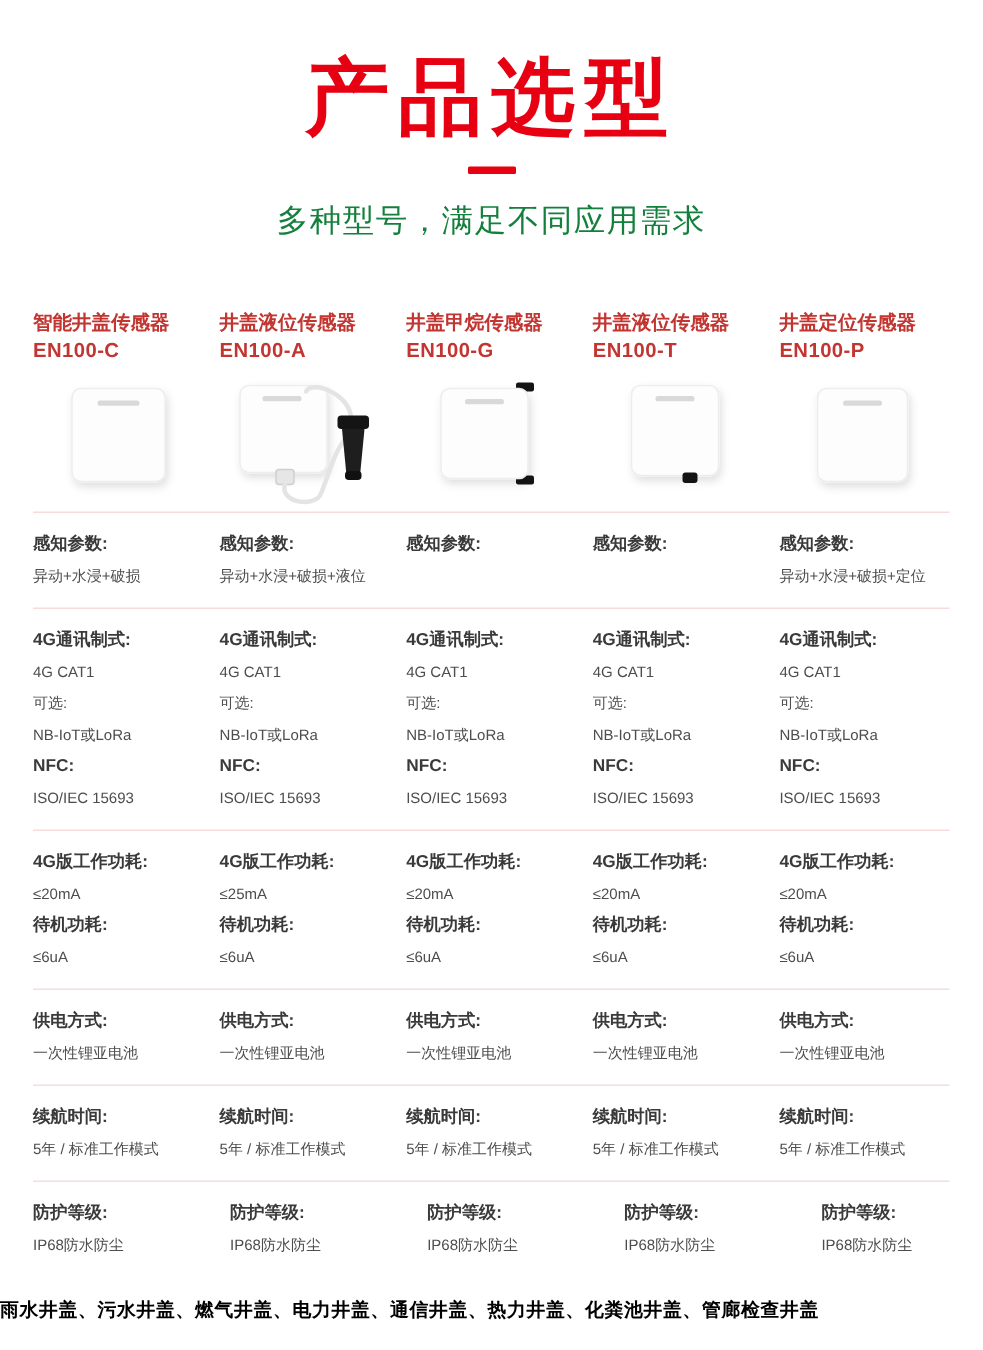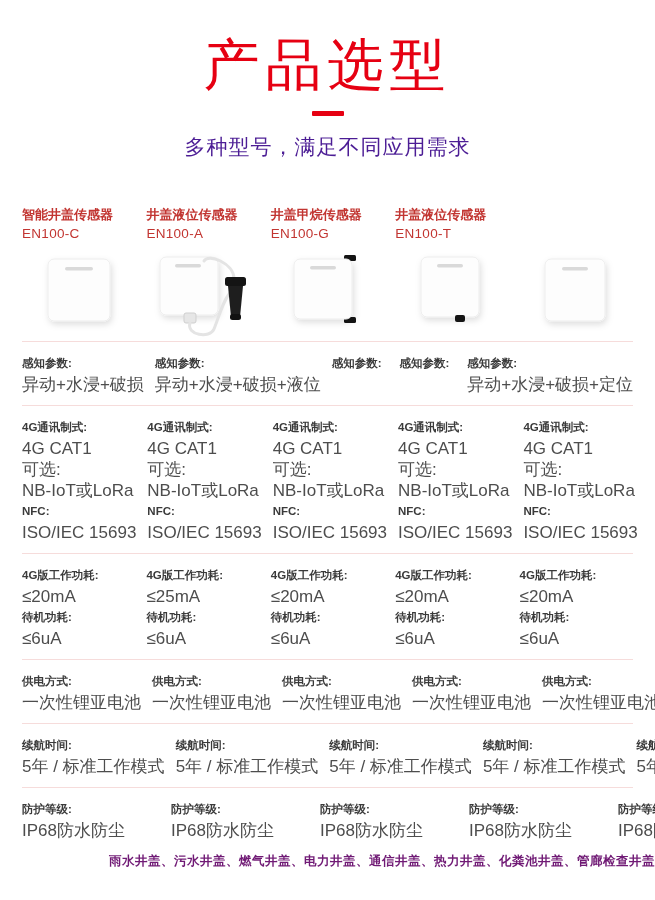--- a/index.html
+++ b/index.html
@@ -6,41 +6,41 @@
     --title-red:#E60012;
     --header-red:#C23531;
     --divider-pink:#F6DCDB;
     --text-dark:#3A3A3A;
     --text-val:#4D4D4D;
   }
   *{margin:0;padding:0;box-sizing:border-box;}
   html,body{width:655px;height:900px;overflow:hidden;background:#fff;
     font-family:"Liberation Sans","DejaVu Sans",sans-serif;}
   .page{width:655px;height:900px;padding-top:34px;}
-  .title{font-size:56px;font-weight:normal;color:var(--title-red,#E60012);
+  .title{font-size:56px;font-weight:bold;color:var(--title-red,#E60012);
     text-align:center;letter-spacing:6px;line-height:1.1;}
   .dash{width:32px;height:5px;background:var(--title-red,#E60012);
     margin:15px auto 17px auto;border-radius:1px;}
-  .subtitle{font-size:21px;color:#4c1d95;text-align:center;letter-spacing:1px;}
+  .subtitle{font-size:21px;color:#15803d;text-align:center;letter-spacing:1px;}
   .content{margin-top:44px;padding:0 22px;}
   .grid{display:grid;grid-template-columns:repeat(5,1fr);column-gap:11px;}
   .col-title{font-size:13px;font-weight:bold;color:var(--header-red,#C23531);
     line-height:19px;}
-  .col-model{font-size:13.5px;font-weight:normal;color:var(--header-red,#C23531);
+  .col-model{font-size:13.5px;font-weight:bold;color:var(--header-red,#C23531);
     line-height:19px;letter-spacing:.3px;}
   .row-images{margin-top:8px;}
   .img-cell{height:90px;display:flex;align-items:flex-start;justify-content:center;}
   .img-cell svg{width:110px;height:90px;}
   .section{border-top:1px solid var(--divider-pink,#F6DCDB);padding:11px 0 10px 0;}
   .section:last-of-type{padding-bottom:8px;gap:46px;}
   .lbl{font-size:11.5px;font-weight:bold;color:var(--text-dark,#3A3A3A);
     line-height:21px;white-space:nowrap;}
-  .val{font-size:17px;color:var(--text-val,#4D4D4D);line-height:21px;white-space:nowrap;}
-  .footer{margin-top:4px;text-align:right;font-size:12.5px;font-weight:bold;
-    color:#701a75;letter-spacing:.5px;}
+  .val{font-size:10px;color:var(--text-val,#4D4D4D);line-height:21px;white-space:nowrap;}
+  .footer{margin-top:16px;text-align:left;font-size:12.5px;font-weight:bold;
+    color:#000000;letter-spacing:.5px;}
 </style>
 </head>
 <body>
 
 <div class="page">
 
   <div class="title">产品选型</div>
   <div class="dash"></div>
   <div class="subtitle">多种型号，满足不同应用需求</div>
 
@@ -55,20 +55,24 @@
         <div class="col-title">井盖液位传感器</div>
         <div class="col-model">EN100-A</div>
       </div>
       <div>
         <div class="col-title">井盖甲烷传感器</div>
         <div class="col-model">EN100-G</div>
       </div>
       <div>
         <div class="col-title">井盖液位传感器</div>
         <div class="col-model">EN100-T</div>
+      </div>
+      <div>
+        <div class="col-title">井盖定位传感器</div>
+        <div class="col-model">EN100-P</div>
       </div>
     </div>
 
     <div class="grid row-images">
       <div class="img-cell">
         <svg viewBox="0 0 110 90" aria-hidden="true">
           <defs>
               <filter id="f1" x="-30%" y="-30%" width="160%" height="160%">
             <feDropShadow dx="1.5" dy="3" stdDeviation="3" flood-color="#000" flood-opacity="0.13"></feDropShadow>
               </filter>

